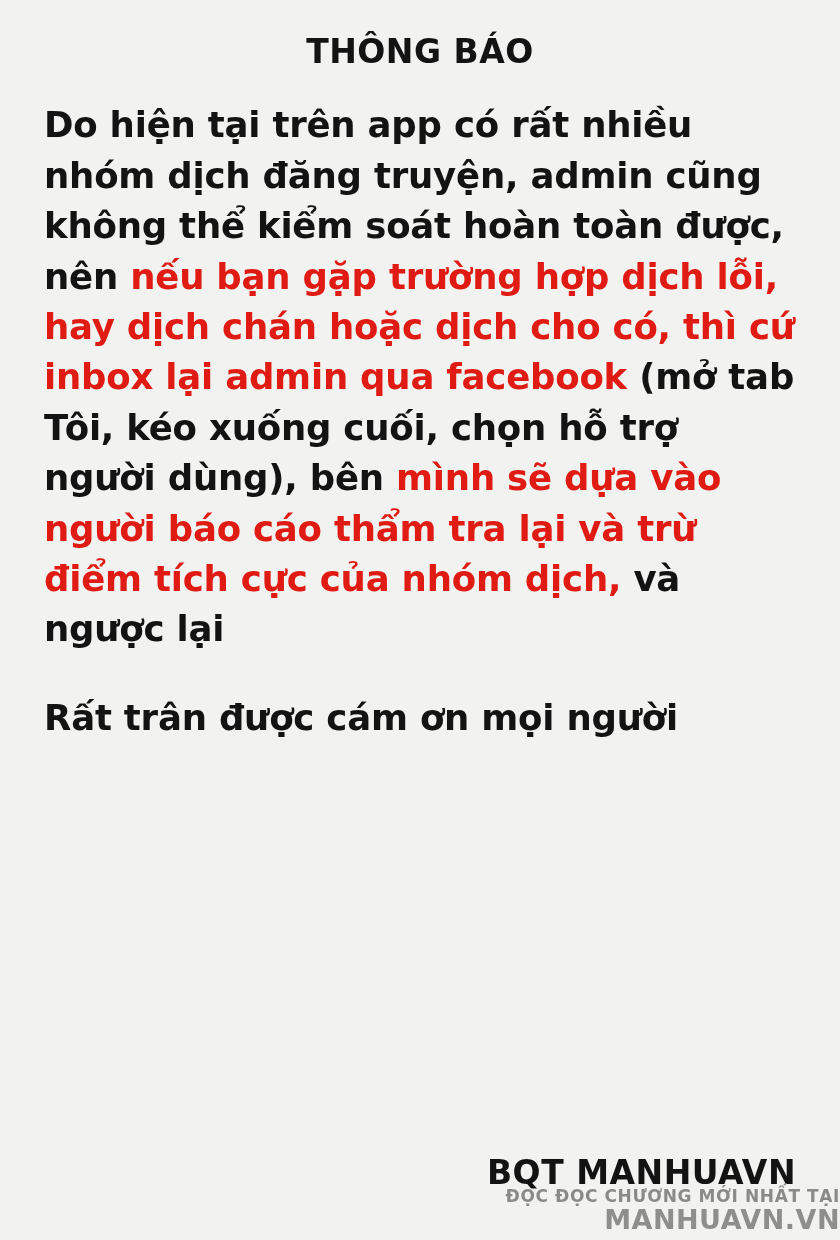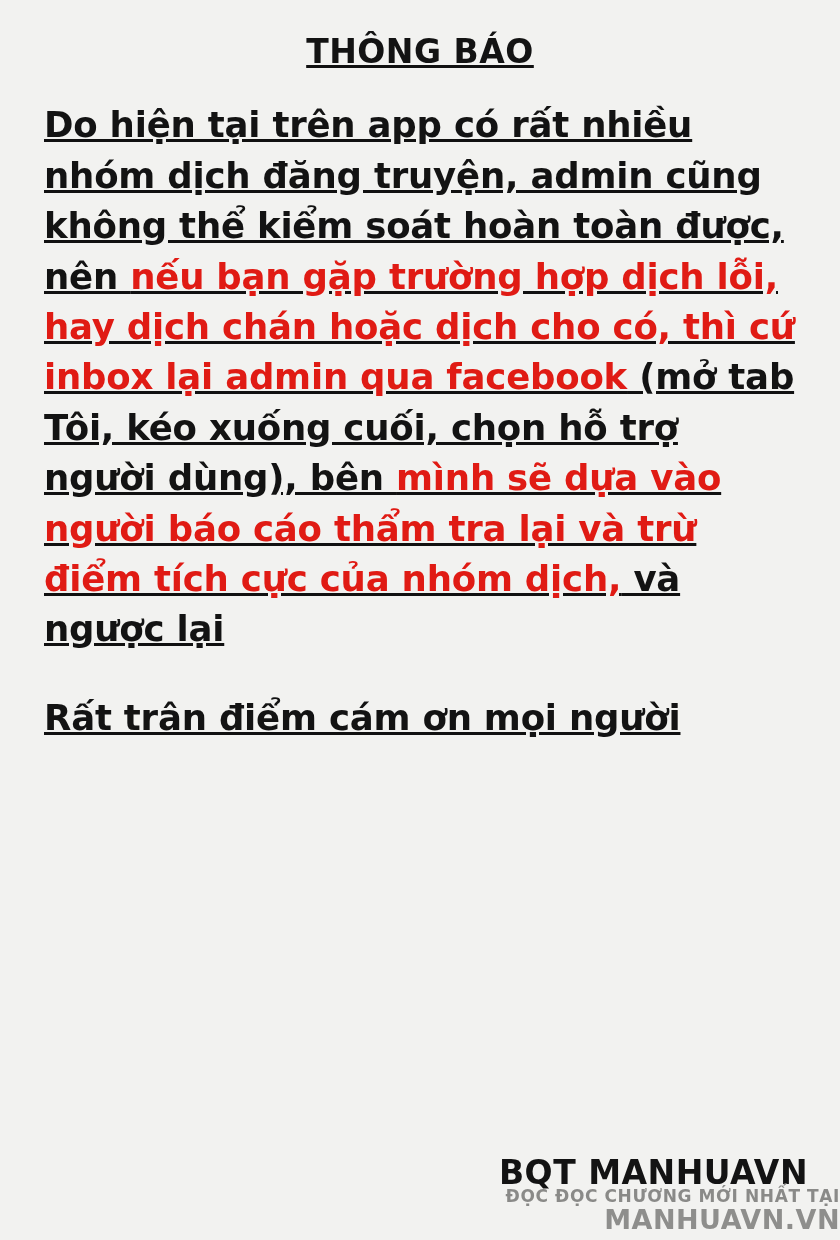--- a/index.html
+++ b/index.html
@@ -14,21 +14,20 @@
     color: #111111;
     overflow: hidden;
     position: relative;
   }
   .page {
     position: relative;
     width: 840px;
     height: 1240px;
     box-sizing: border-box;
     padding: 34px 44px 12px 44px;
-    text-decoration: underline;
   }
   .notice-title {
     text-align: center;
     font-size: 33px;
     font-weight: bold;
     letter-spacing: 0.5px;
     color: #131313;
     margin: 0 0 30px 0;
     line-height: 1.1;
   }
@@ -43,21 +42,21 @@
     margin: 0 0 38px 0;
   }
   .para:last-of-type {
     margin-bottom: 0;
   }
   .red {
     color: #e01b14;
   }
   .signature {
     position: absolute;
-    right: 32px;
+    right: 44px;
     bottom: 48px;
     font-size: 33px;
     font-weight: bold;
     letter-spacing: 0.5px;
     color: #131313;
   }
   .watermark {
     position: absolute;
     left: 16px;
     right: 0;
@@ -87,21 +86,21 @@
 
 <div class="page">
 
   <div class="notice-title">THÔNG BÁO</div>
 
   <div class="body-text">
 
     <p class="para"><span>Do hiện tại trên app có rất nhiều nhóm dịch đăng truyện, admin cũng không thể kiểm soát hoàn toàn được, nên </span><span class="red">nếu bạn gặp trường hợp dịch lỗi, hay dịch chán hoặc dịch cho có, thì cứ inbox lại admin qua facebook</span><span> (mở tab Tôi, kéo xuống cuối, chọn hỗ trợ người dùng), bên </span><span class="red">mình sẽ dựa vào người báo cáo thẩm tra lại và trừ điểm tích cực của nhóm dịch,</span><span> và ngược lại</span></p>
 
 
-    <p class="para"><span>Rất trân điểm cám ơn mọi người</span></p>
+    <p class="para"><span>Rất trân được cám ơn mọi người</span></p>
 
   </div>
 
   <div class="signature">BQT MANHUAVN</div>
 
   <div class="watermark">
     <div class="watermark-line1">ĐỌC ĐỌC CHƯƠNG MỚI NHẤT TẠI</div>
     <div class="watermark-line2">MANHUAVN.VN</div>
   </div>
 

